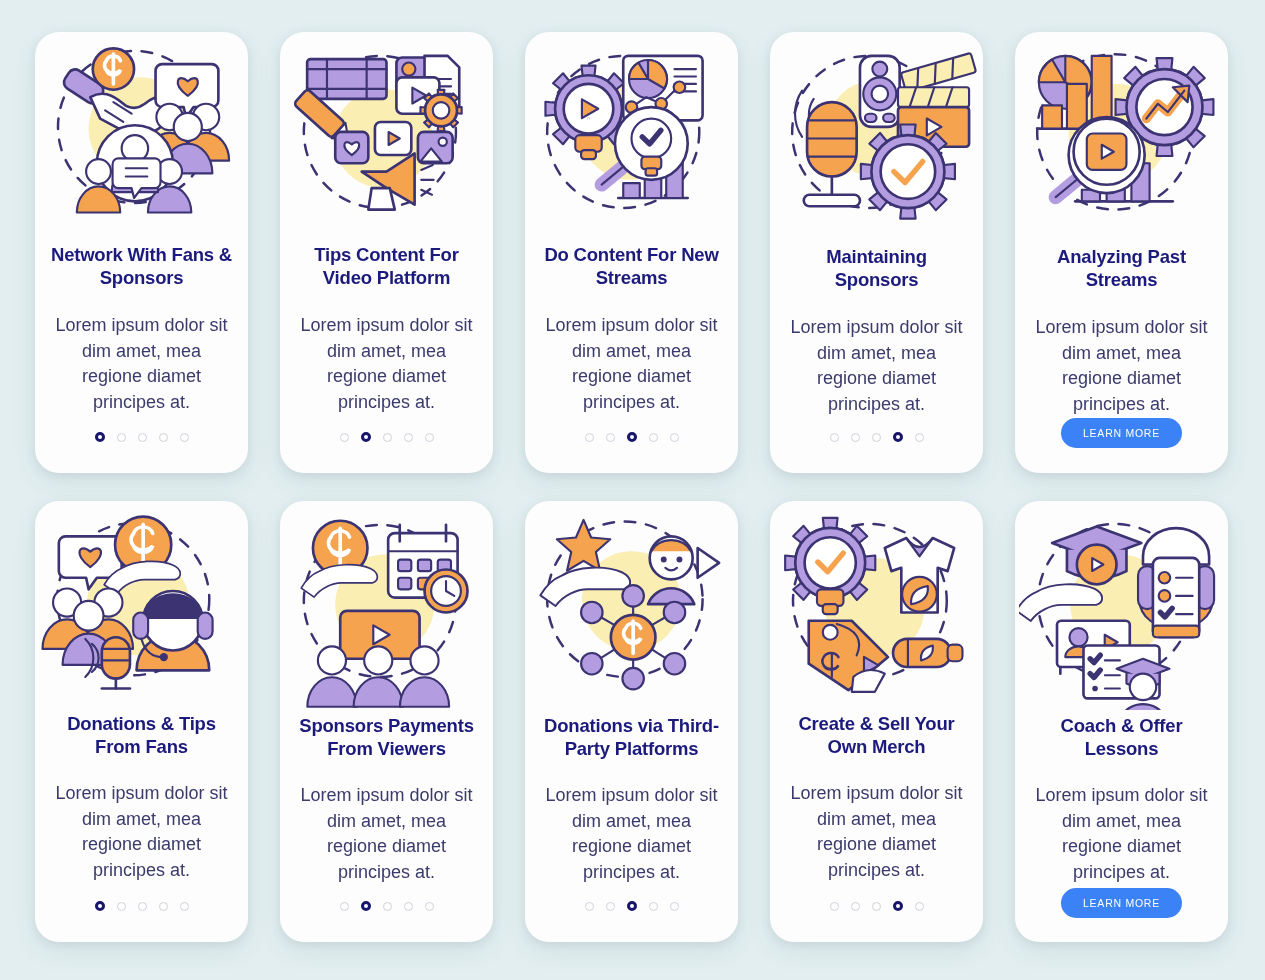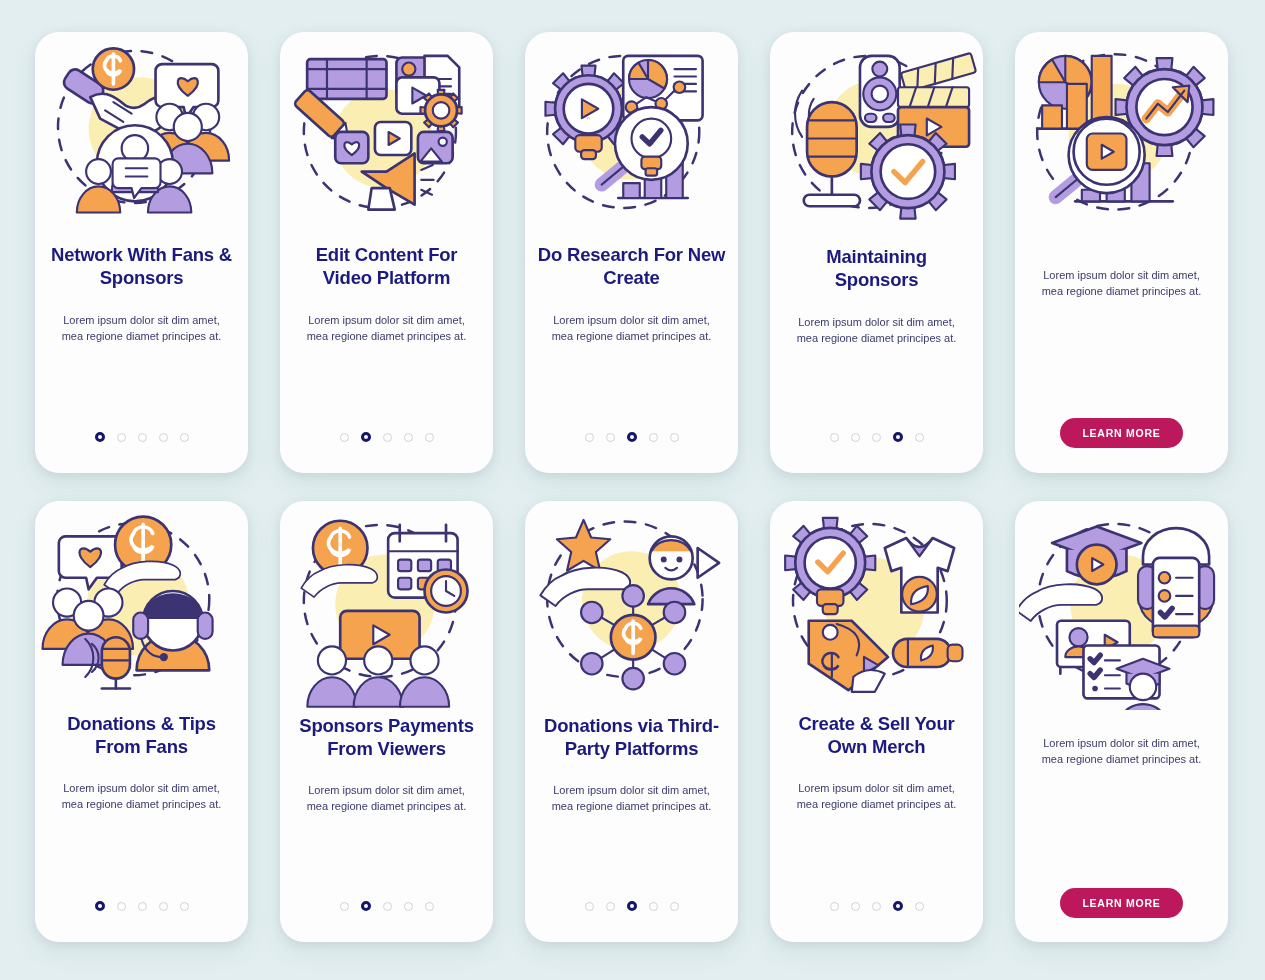--- a/index.html
+++ b/index.html
@@ -53,21 +53,21 @@
     text-align: center;
     line-height: 1.22;
     letter-spacing: -0.2px;
     padding: 0 12px;
     margin-top: 2px;
     flex: 0 0 auto;
   }
   .card.t3 .title { margin-top: 0; }
 
   .body-text {
-    font-size: 11px;
+    font-size: 18px;
     color: #3b3a6b;
     text-align: center;
     line-height: 1.42;
     padding: 0 20px;
     margin-top: 24px;
     flex: 0 0 auto;
   }
   .row2 .body-text { margin-top: 23px; }
 
   .spacer { flex: 1 1 auto; }
@@ -88,24 +88,24 @@
     background: transparent;
   }
   .dot.active {
     border: 3px solid #17166b;
     background: #ffffff;
     width: 10px;
     height: 10px;
   }
 
   .learn-more {
-    background: #be185d;
+    background: #3b82f6;
     color: #ffffff;
     font-size: 10.5px;
-    font-weight: bold;
+    font-weight: normal;
     letter-spacing: 0.75px;
     border: none;
     border-radius: 20px;
     padding: 9px 22px 9px 22px;
     margin-bottom: 25px;
     cursor: pointer;
     flex: 0 0 auto;
     white-space: nowrap;
   }
   .row2 .learn-more { margin-bottom: 24px; }
@@ -214,21 +214,21 @@
   <rect x="152" y="104" width="42" height="38" rx="7" fill="#b39ce0" stroke="#3b3372" stroke-width="3.2" stroke-linecap="round" stroke-linejoin="round"></rect>
   <circle cx="182" cy="116" r="5" fill="#ffffff" stroke="#3b3372" stroke-width="2.6" stroke-linecap="round" stroke-linejoin="round"></circle>
   <path d="M 155 140 L 168 124 L 181 140 Z" fill="#ffffff" stroke="#3b3372" stroke-width="2.6" stroke-linecap="round" stroke-linejoin="round"></path>
   <path d="M 84 152 h 30 l 34 -22 v 62 l -34 -20 Z" fill="#f6a34f" stroke="#3b3372" stroke-width="3.2" stroke-linecap="round" stroke-linejoin="round"></path>
   <path d="M 96 172 h 22 l 6 26 h -32 Z" fill="#ffffff" stroke="#3b3372" stroke-width="3.2" stroke-linecap="round" stroke-linejoin="round"></path>
   <line x1="156" y1="150" x2="170" y2="144" stroke="#3b3372" stroke-width="2.6" stroke-linecap="round" stroke-linejoin="round"></line>
   <line x1="156" y1="162" x2="171" y2="162" stroke="#3b3372" stroke-width="2.6" stroke-linecap="round" stroke-linejoin="round"></line>
   <line x1="156" y1="174" x2="169" y2="180" stroke="#3b3372" stroke-width="2.6" stroke-linecap="round" stroke-linejoin="round"></line>
         </svg>
       </div>
-      <div class="title">Edit Content For Video Platform</div>
+      <div class="title">Tips Content For Video Platform</div>
       <div class="body-text">Lorem ipsum dolor sit dim amet, mea regione diamet principes at.</div>
       <div class="spacer"></div>
       <div class="dots">
         <span class="dot"></span>
         <span class="dot active"></span>
         <span class="dot"></span>
         <span class="dot"></span>
         <span class="dot"></span>
       </div>
     </div>
@@ -272,21 +272,21 @@
   <rect x="156" y="136" width="20" height="48" fill="#b39ce0" stroke="#3b3372" stroke-width="2.6" stroke-linecap="round" stroke-linejoin="round"></rect>
   <line x1="104.09741731786528" y1="146.04665554894234" x2="77.89996706348845" y2="167.7190712003978" stroke="#b39ce0" stroke-width="17" stroke-linecap="round"></line>
           <line x1="104.09741731786528" y1="146.04665554894234" x2="77.89996706348845" y2="167.7190712003978" fill="none" stroke="#3b3372" stroke-width="2.6" stroke-linecap="round" stroke-linejoin="round"></line>
           <circle cx="138" cy="118" r="44" fill="#ffffff" stroke="#3b3372" stroke-width="3.2" stroke-linecap="round" stroke-linejoin="round"></circle>
   <circle cx="138" cy="112" r="24" fill="#ffffff" stroke="#3b3372" stroke-width="2.6" stroke-linecap="round" stroke-linejoin="round"></circle>
   <path d="M 127 110 L 135.8 118.58 L 149.55 102.08" fill="none" stroke="#3b3372" stroke-width="6.5" stroke-linecap="round" stroke-linejoin="round"></path>
   <rect x="126" y="134" width="24" height="15" rx="4" fill="#f6a34f" stroke="#3b3372" stroke-width="2.6" stroke-linecap="round" stroke-linejoin="round"></rect>
   <rect x="131" y="148" width="14" height="9" rx="3" fill="#f6a34f" stroke="#3b3372" stroke-width="2.6" stroke-linecap="round" stroke-linejoin="round"></rect>
         </svg>
       </div>
-      <div class="title">Do Research For New Create</div>
+      <div class="title">Do Content For New Streams</div>
       <div class="body-text">Lorem ipsum dolor sit dim amet, mea regione diamet principes at.</div>
       <div class="spacer"></div>
       <div class="dots">
         <span class="dot"></span>
         <span class="dot"></span>
         <span class="dot active"></span>
         <span class="dot"></span>
         <span class="dot"></span>
       </div>
     </div>
@@ -377,20 +377,21 @@
   <rect x="96" y="162" width="22" height="26" fill="#b39ce0" stroke="#3b3372" stroke-width="2.6" stroke-linecap="round" stroke-linejoin="round"></rect>
   <rect x="126" y="142" width="22" height="46" fill="#b39ce0" stroke="#3b3372" stroke-width="2.6" stroke-linecap="round" stroke-linejoin="round"></rect>
   <line x1="60.556390832313696" y1="161.32150352843973" x2="34.35894057793686" y2="182.99391917989516" stroke="#b39ce0" stroke-width="17" stroke-linecap="round"></line>
           <line x1="60.556390832313696" y1="161.32150352843973" x2="34.35894057793686" y2="182.99391917989516" fill="none" stroke="#3b3372" stroke-width="2.6" stroke-linecap="round" stroke-linejoin="round"></line>
           <circle cx="96" cy="132" r="46" fill="#ffffff" stroke="#3b3372" stroke-width="3.2" stroke-linecap="round" stroke-linejoin="round"></circle>
   <circle cx="96" cy="128" r="40" fill="#ffffff" stroke="#3b3372" stroke-width="3.2" stroke-linecap="round" stroke-linejoin="round"></circle>
   <rect x="72" y="106" width="48" height="44" rx="7" fill="#f6a34f" stroke="#3b3372" stroke-width="2.6" stroke-linecap="round" stroke-linejoin="round"></rect>
   <path d="M 90.12 119.6 L 104.68 128 L 90.12 136.4 Z" fill="#ffffff" stroke="#3b3372" stroke-width="2.6" stroke-linecap="round" stroke-linejoin="round"></path>
         </svg>
       </div>
+      <div class="title">Analyzing Past Streams</div>
       <div class="body-text">Lorem ipsum dolor sit dim amet, mea regione diamet principes at.</div>
       <div class="spacer"></div>
       <button class="learn-more">LEARN MORE</button>
     </div>
     <div class="card row2 t3">
       <div class="illus-wrap">
         <svg width="205" height="205" viewBox="-10 -8 248 240" xmlns="http://www.w3.org/2000/svg">
   <circle cx="110" cy="108" r="62" fill="#fbeeb2"></circle>
   <circle cx="104" cy="102" r="92" fill="none" stroke="#3b3372" stroke-width="3" stroke-linecap="round" stroke-dasharray="13 13"></circle>
   <path d="M 22 26 h 60 a 8 8 0 0 1 8 8 v 34 a 8 8 0 0 1 -8 8 h -22
@@ -626,17 +627,18 @@
   <path d="M 76 192 L 80.8 196.68 L 88.3 187.68" fill="none" stroke="#3b3372" stroke-width="6.5" stroke-linecap="round" stroke-linejoin="round"></path>
   <line x1="94" y1="194" x2="112" y2="194" stroke="#3b3372" stroke-width="2.6" stroke-linecap="round" stroke-linejoin="round"></line>
   <circle cx="82" cy="210" r="3.4" fill="#3b3372"></circle>
   <line x1="94" y1="210" x2="112" y2="210" stroke="#3b3372" stroke-width="2.6" stroke-linecap="round" stroke-linejoin="round"></line>
   <path d="M 108 186 L 140 174 L 172 186 L 140 198 Z" fill="#b39ce0" stroke="#3b3372" stroke-width="2.6" stroke-linecap="round" stroke-linejoin="round"></path>
   <path d="M 120 192 L 120 204 q 20 10 40 0 L 160 192" fill="#b39ce0" stroke="#3b3372" stroke-width="2.6" stroke-linecap="round" stroke-linejoin="round"></path>
   <circle cx="140" cy="208" r="16" fill="#ffffff" stroke="#3b3372" stroke-width="2.6" stroke-linecap="round" stroke-linejoin="round"></circle>
   <path d="M 114 244 a 28 24 0 0 1 52 0 Z" fill="#b39ce0" stroke="#3b3372" stroke-width="2.6" stroke-linecap="round" stroke-linejoin="round"></path>
         </svg>
       </div>
+      <div class="title">Coach &amp; Offer Lessons</div>
       <div class="body-text">Lorem ipsum dolor sit dim amet, mea regione diamet principes at.</div>
       <div class="spacer"></div>
       <button class="learn-more">LEARN MORE</button>
     </div>
   </div>
 
 </body></html>

